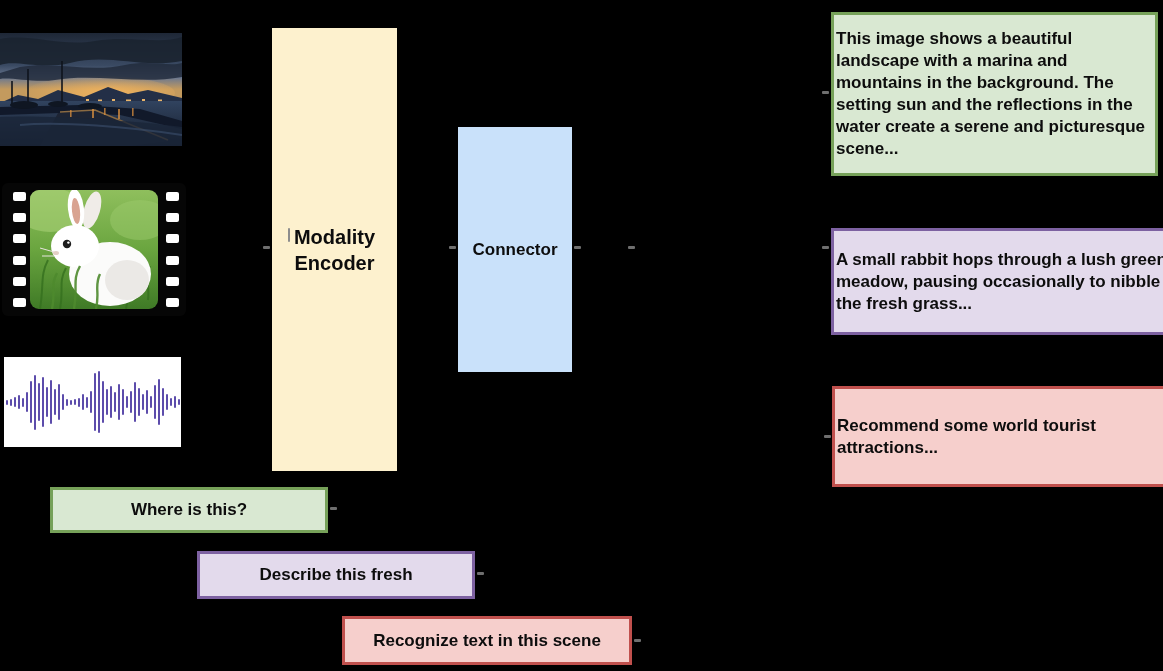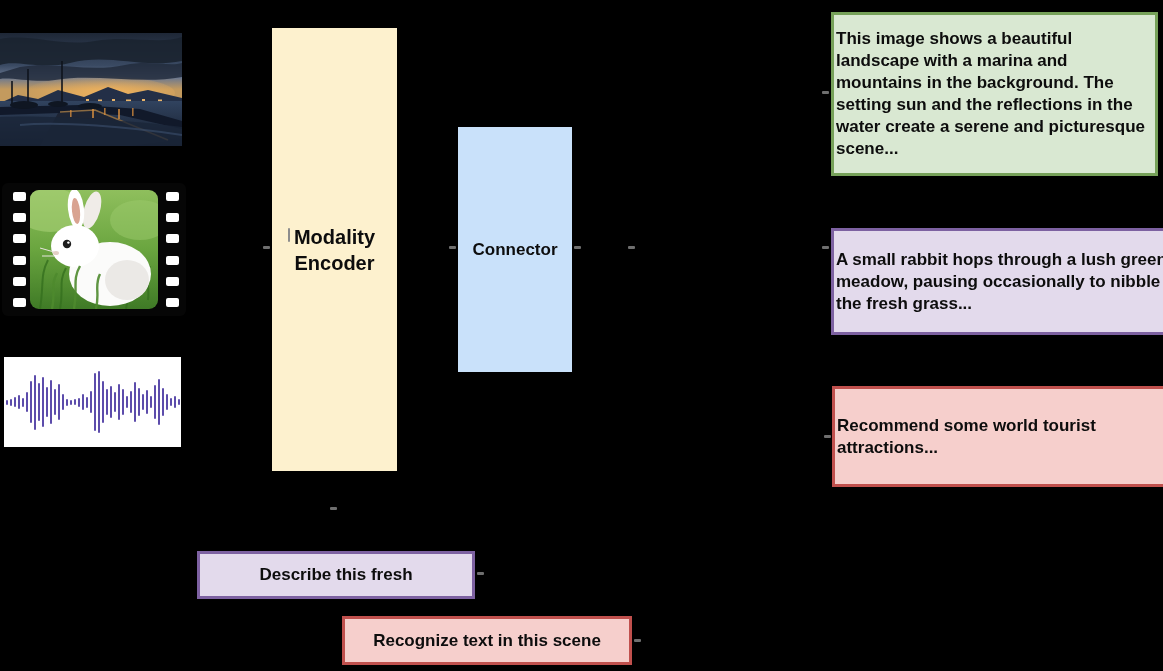--- a/index.html
+++ b/index.html
@@ -219,20 +219,23 @@
   <div class="abs outbox out-green">
     <span>This image shows a beautiful landscape with a marina and mountains in the background. The setting sun and the reflections in the water create a serene and picturesque scene...</span>
   </div>
   <div class="abs outbox out-purple">
     <span>A small rabbit hops through a lush green meadow, pausing occasionally to nibble on the fresh grass...</span>
   </div>
   <div class="abs outbox out-red">
     <span>Recommend some world tourist attractions...</span>
   </div>
 
+  <div class="abs prompt p-green">
+    <span>Where is this?</span>
+  </div>
   <div class="abs prompt p-purple">
     <span>Describe this fresh</span>
   </div>
   <div class="abs prompt p-red">
     <span>Recognize text in this scene</span>
   </div>
 
   <div class="stub" style="left:263px;top:246px;"></div>
   <div class="stub v" style="left:288px;top:228px;"></div>
   <div class="stub" style="left:449px;top:246px;"></div>

